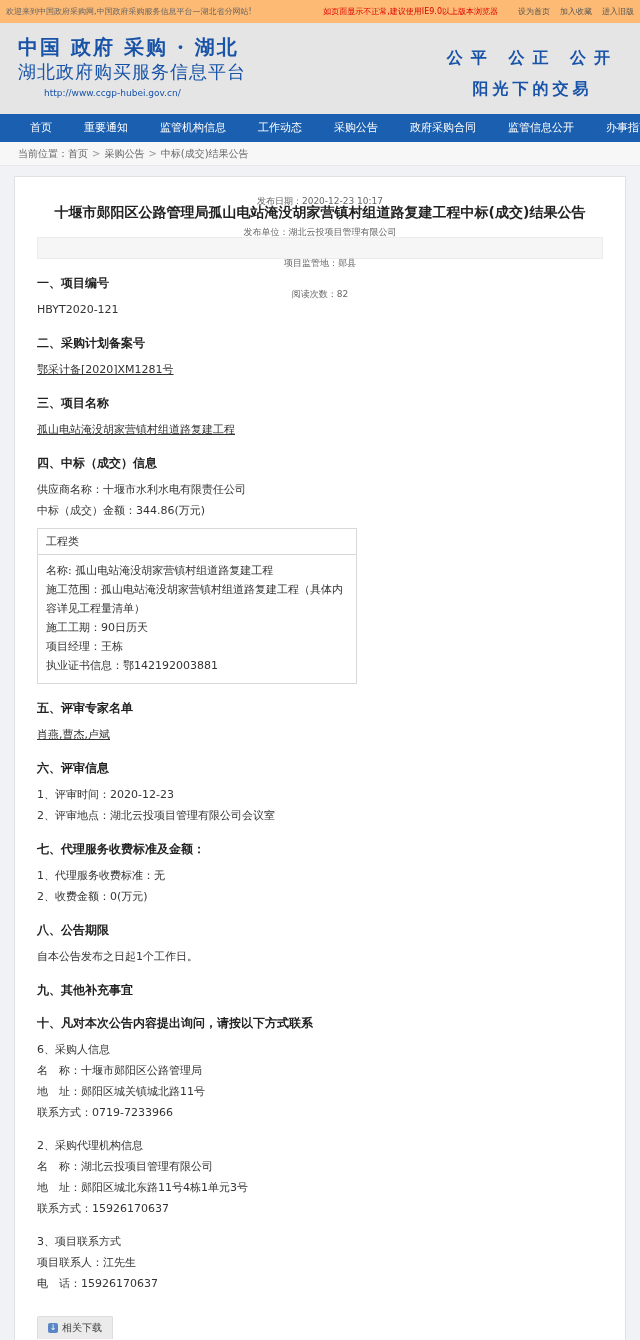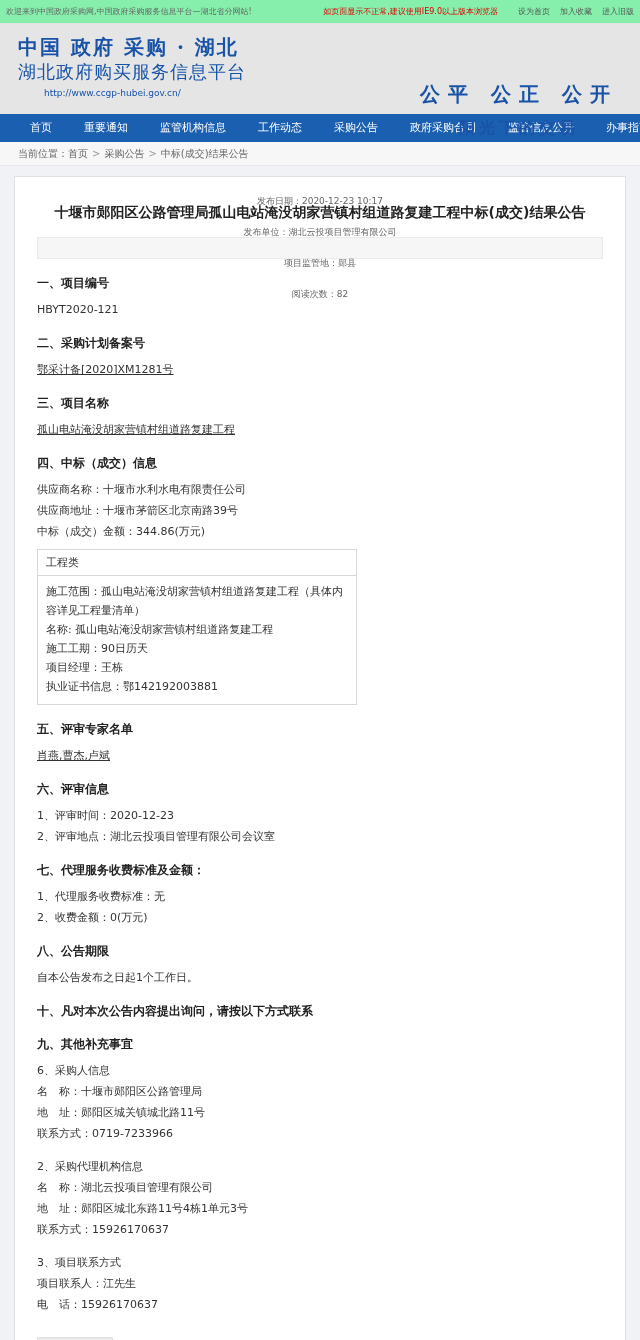--- a/index.html
+++ b/index.html
@@ -9,21 +9,21 @@
     background: #ffffff;
     font-family: "DejaVu Sans", "Liberation Sans", sans-serif;
     font-size: 12px;
     color: #333;
   }
   .page { width: 640px; position: relative; }
 
   
   .topbar {
     height: 24px;
-    background: #86efac;
+    background: #fdba74;
     border-bottom: 1px solid #e3e3e3;
     display: flex;
     align-items: center;
     padding: 0 6px;
     font-size: 8px;
     color: #666;
     text-align: right;
   }
   .topbar .welcome { flex: 0 0 auto; }
   .topbar .spacer { flex: 1 1 auto; }
@@ -65,21 +65,21 @@
   }
   .slogan {
     position: absolute;
     right: 22px;
     top: 24px;
     text-align: center;
     color: #1853a8;
     font-family: "DejaVu Serif", "Liberation Serif", serif;
     font-weight: bold;
   }
-  .slogan .l1 { font-size: 20px; letter-spacing: 8px; margin-top: 33px; }
+  .slogan .l1 { font-size: 16px; letter-spacing: 8px; }
   .slogan .l2 { font-size: 16px; letter-spacing: 4px; margin-top: 10px; }
 
   
   .nav {
     height: 28px;
     background: #1b5fb0;
     display: flex;
     align-items: center;
     color: #fff;
     font-size: 11px;
@@ -249,51 +249,50 @@
       <div class="para">HBYT2020-121</div>
 
       <h3 class="sec">二、采购计划备案号</h3>
       <div class="para ul">鄂采计备[2020]XM1281号</div>
 
       <h3 class="sec">三、项目名称</h3>
       <div class="para ul">孤山电站淹没胡家营镇村组道路复建工程</div>
 
       <h3 class="sec">四、中标（成交）信息</h3>
       <div class="para">供应商名称：十堰市水利水电有限责任公司</div>
-      <div class="para">供应商地址：十堰市茅箭区北京南路39号</div>
       <div class="para">中标（成交）金额：344.86(万元)</div>
 
       <div class="box">
         <div class="box-head">工程类</div>
         <div class="box-body">
+          <div class="row">名称: 孤山电站淹没胡家营镇村组道路复建工程</div>
           <div class="row">施工范围：孤山电站淹没胡家营镇村组道路复建工程（具体内容详见工程量清单）</div>
-          <div class="row">名称: 孤山电站淹没胡家营镇村组道路复建工程</div>
           <div class="row">施工工期：90日历天</div>
           <div class="row">项目经理：王栋</div>
           <div class="row">执业证书信息：鄂142192003881</div>
         </div>
       </div>
 
       <h3 class="sec">五、评审专家名单</h3>
       <div class="para ul">肖燕,曹杰,卢斌</div>
 
       <h3 class="sec">六、评审信息</h3>
       <div class="para">1、评审时间：2020-12-23</div>
       <div class="para">2、评审地点：湖北云投项目管理有限公司会议室</div>
 
       <h3 class="sec">七、代理服务收费标准及金额：</h3>
       <div class="para">1、代理服务收费标准：无</div>
       <div class="para">2、收费金额：0(万元)</div>
 
       <h3 class="sec">八、公告期限</h3>
       <div class="para">自本公告发布之日起1个工作日。</div>
 
+      <h3 class="sec">九、其他补充事宜</h3>
+
       <h3 class="sec">十、凡对本次公告内容提出询问，请按以下方式联系</h3>
-
-      <h3 class="sec">九、其他补充事宜</h3>
       <div class="para">6、采购人信息</div>
       <div class="para">名　称：十堰市郧阳区公路管理局</div>
       <div class="para">地　址：郧阳区城关镇城北路11号</div>
       <div class="para">联系方式：0719-7233966</div>
       <div class="para" style="height:10px"></div>
       <div class="para">2、采购代理机构信息</div>
       <div class="para">名　称：湖北云投项目管理有限公司</div>
       <div class="para">地　址：郧阳区城北东路11号4栋1单元3号</div>
       <div class="para">联系方式：15926170637</div>
       <div class="para" style="height:10px"></div>

